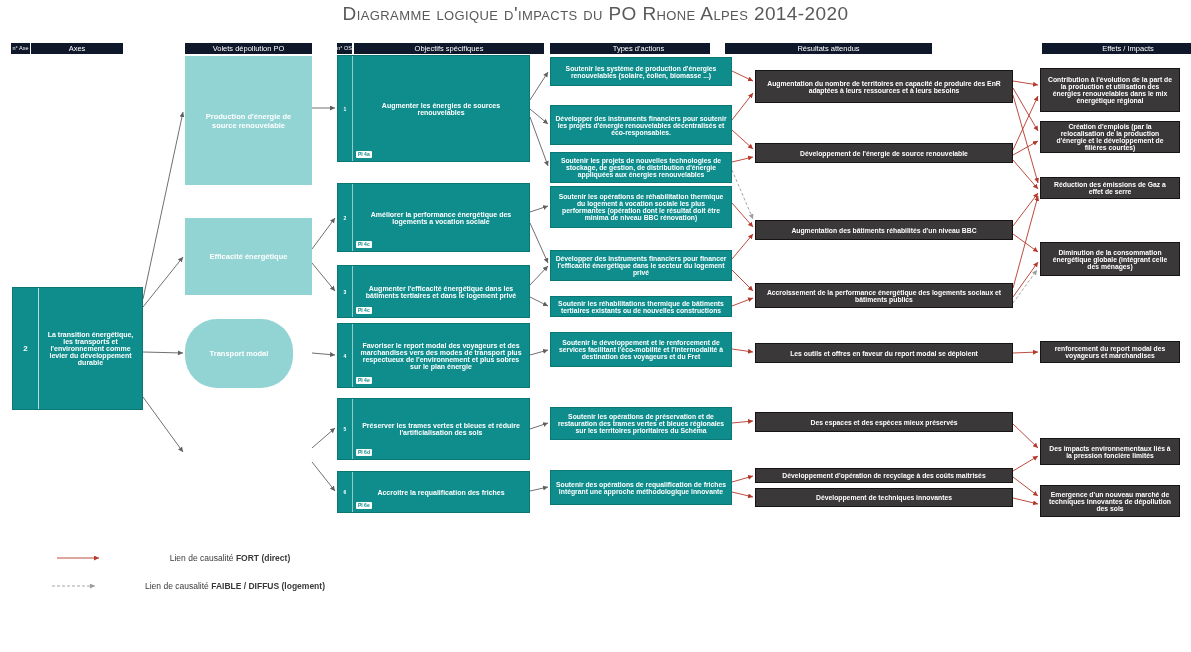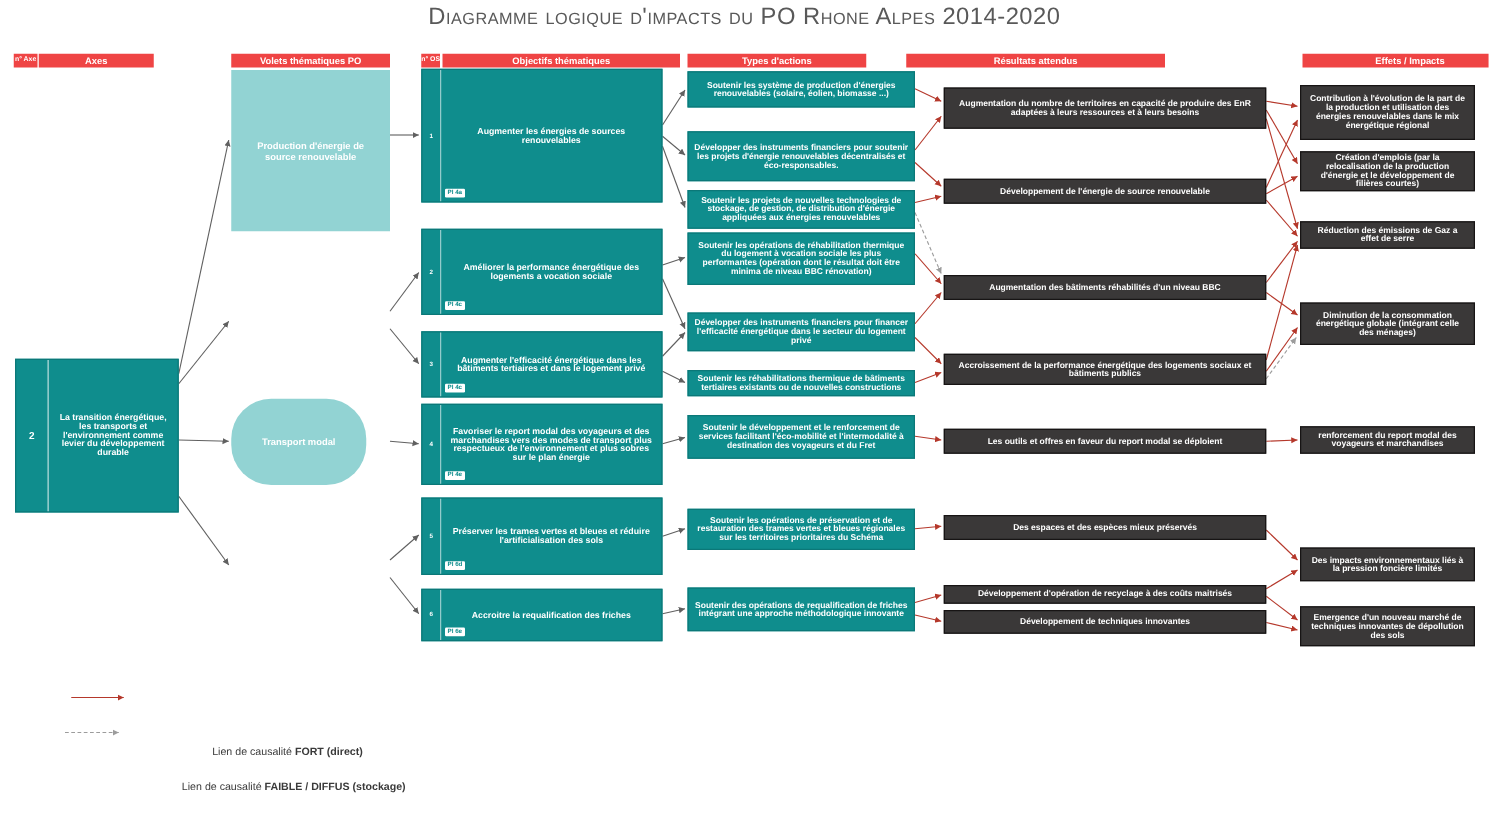--- a/index.html
+++ b/index.html
@@ -1,55 +1,55 @@
 <!DOCTYPE html>
 <html><head>
 <meta charset="utf-8">
 <style>
   html,body{margin:0;padding:0;background:#fff;}
   .canvas{position:relative;width:1191px;height:652px;background:#fff;
           font-family:"Liberation Sans",sans-serif;overflow:hidden;}
   .title{position:absolute;top:3px;left:0;width:100%;text-align:center;
          font-variant:small-caps;font-size:19px;letter-spacing:.4px;color:#595959;}
-  .hdr{position:absolute;top:43px;height:11px;background:#ef4444;color:#fff;
-       font-size:7.5px;font-weight:bold;line-height:11px;text-align:center;
+  .hdr{position:absolute;top:43px;height:11px;background:#0f172a;color:#fff;
+       font-size:7.5px;font-weight:normal;line-height:11px;text-align:center;
        overflow:hidden;white-space:nowrap;z-index:3;}
   .box{position:absolute;display:flex;align-items:center;justify-content:center;
        text-align:center;color:#fff;font-weight:bold;z-index:2;box-sizing:border-box;}
   .vol{background:#92d3d3;font-size:7.5px;padding:3px 8px;}
   .teal{background:#0f8d8d;border:1px solid #0b7878;}
   .os{padding:0;}
   .os .num{align-self:stretch;width:14px;display:flex;align-items:center;justify-content:center;
            font-size:5px;border-right:1px solid rgba(255,255,255,.55);flex:0 0 auto;}
   .os .ostext{flex:1;padding:3px 7px;font-size:7px;}
   .badge{position:absolute;left:18px;bottom:3px;background:#fff;color:#0f8d8d;
          font-size:5px;font-weight:bold;line-height:7px;padding:0 2px;border-radius:1px;z-index:4;}
   .act{font-size:6.8px;padding:2px 4px;}
   .dark{background:#3a3838;border:1px solid #171414;font-size:6.8px;padding:2px 5px;}
   .links{position:absolute;left:0;top:0;z-index:1;pointer-events:none;}
   .lg{stroke:#606060;stroke-width:.9;fill:none;}
   .lr{stroke:#b5382b;stroke-width:.9;fill:none;}
   .ld{stroke:#9c9c9c;stroke-width:.9;fill:none;stroke-dasharray:3,2;}
-  .legend-label{position:absolute;font-size:8.5px;color:#3a3a3a;text-align:center;z-index:2;margin-top:43px;}
+  .legend-label{position:absolute;font-size:8.5px;color:#3a3a3a;text-align:center;z-index:2;}
   .nb{position:absolute;font-size:8.5px;color:#3a3a3a;text-align:center;z-index:2;line-height:1.5;}
   b{font-weight:bold;}
 </style>
 </head>
 <body>
 
 <div class="canvas">
 
   <div class="title">Diagramme logique d'impacts du PO Rhone Alpes 2014-2020</div>
 
   <div class="hdr" style="left:11px;width:19px;font-size:5.5px;">n° Axe</div>
   <div class="hdr" style="left:31px;width:92px;">Axes</div>
-  <div class="hdr" style="left:185px;width:127px;">Volets thématiques PO</div>
+  <div class="hdr" style="left:185px;width:127px;">Volets dépollution PO</div>
   <div class="hdr" style="left:337px;width:15px;font-size:5.5px;">n° OS</div>
-  <div class="hdr" style="left:354px;width:190px;">Objectifs thématiques</div>
-  <div class="hdr" style="left:550px;width:143px;">Types d'actions</div>
+  <div class="hdr" style="left:354px;width:190px;">Objectifs spécifiques</div>
+  <div class="hdr" style="left:550px;width:143px;padding-left:17px;">Types d'actions</div>
   <div class="hdr" style="left:713px;width:207px;margin-left:12px;">Résultats attendus</div>
   <div class="hdr" style="left:1042px;width:172px;">Effets / Impacts</div>
 
   <svg class="links" width="1191" height="652">
     <defs>
       <marker id="ag" markerWidth="7" markerHeight="7" refX="5" refY="2.5" orient="auto" markerUnits="userSpaceOnUse">
         <path d="M0,0 L5,2.5 L0,5 z" fill="#606060"></path>
       </marker>
       <marker id="ar" markerWidth="7" markerHeight="7" refX="5" refY="2.5" orient="auto" markerUnits="userSpaceOnUse">
         <path d="M0,0 L5,2.5 L0,5 z" fill="#b5382b"></path>
@@ -124,20 +124,23 @@
   </svg>
 
   <div class="box teal" style="left:12px;top:287px;width:131px;height:123px;padding:0;">
     <div class="os num" style="width:25px;align-self:stretch;display:flex;align-items:center;justify-content:center;font-size:8px;border-right:1px solid rgba(255,255,255,.7);">2</div>
     <div style="flex:1;padding:4px 6px;font-size:7px;">La transition énergétique, les transports et l'environnement comme levier du développement durable</div>
   </div>
 
   <div class="box vol" style="left:185px;top:56px;width:127px;height:129px;">
       <span>Production d'énergie de source renouvelable</span>
     </div>
+  <div class="box vol" style="left:185px;top:218px;width:127px;height:77px;">
+      <span>Efficacité énergétique</span>
+    </div>
   <div class="box vol" style="left:185px;top:319px;width:108px;height:69px;border-radius:32px;">
       <span>Transport modal</span>
     </div>
 
   <div class="box teal os" style="left:337px;top:55px;width:193px;height:107px;">
     <div class="num">1</div>
     <div class="ostext">Augmenter les énergies de sources renouvelables</div>
     <span class="badge">PI 4a</span>
   </div>
   <div class="box teal os" style="left:337px;top:183px;width:193px;height:69px;">
@@ -238,16 +241,16 @@
       <span>Des impacts environnementaux liés à la pression foncière limités</span>
     </div>
   <div class="box dark" style="left:1040px;top:485px;width:140px;height:32px;">
       <span>Emergence d'un nouveau marché de techniques innovantes de dépollution des sols</span>
     </div>
 
   <div class="legend-label" style="left:125px;top:553px;width:210px;">
     <span>Lien de causalité </span><b>FORT (direct)</b>
   </div>
   <div class="legend-label" style="left:120px;top:581px;width:230px;">
-    <span>Lien de causalité </span><b>FAIBLE / DIFFUS (stockage)</b>
+    <span>Lien de causalité </span><b>FAIBLE / DIFFUS (logement)</b>
   </div>
 
 </div>
 
 </body></html>

